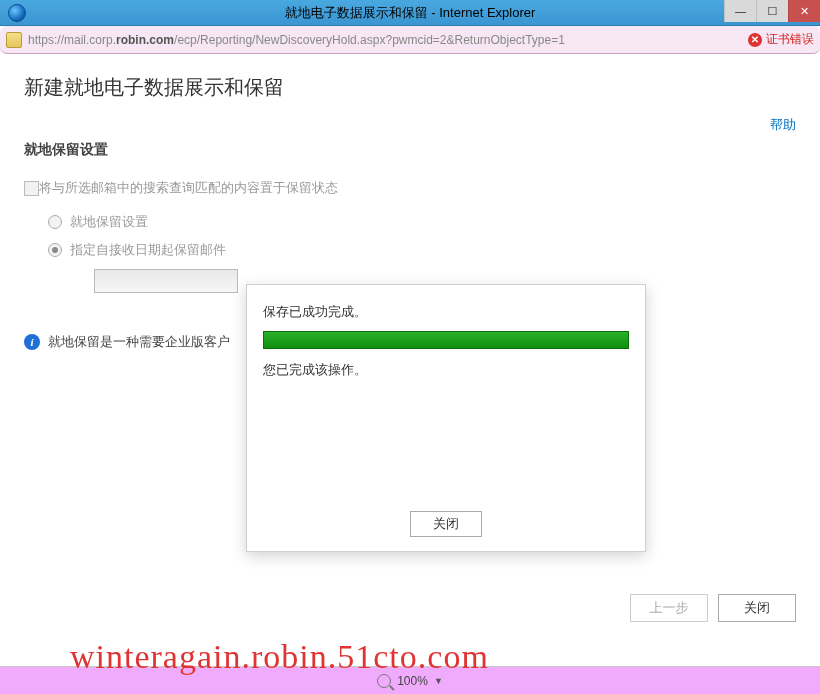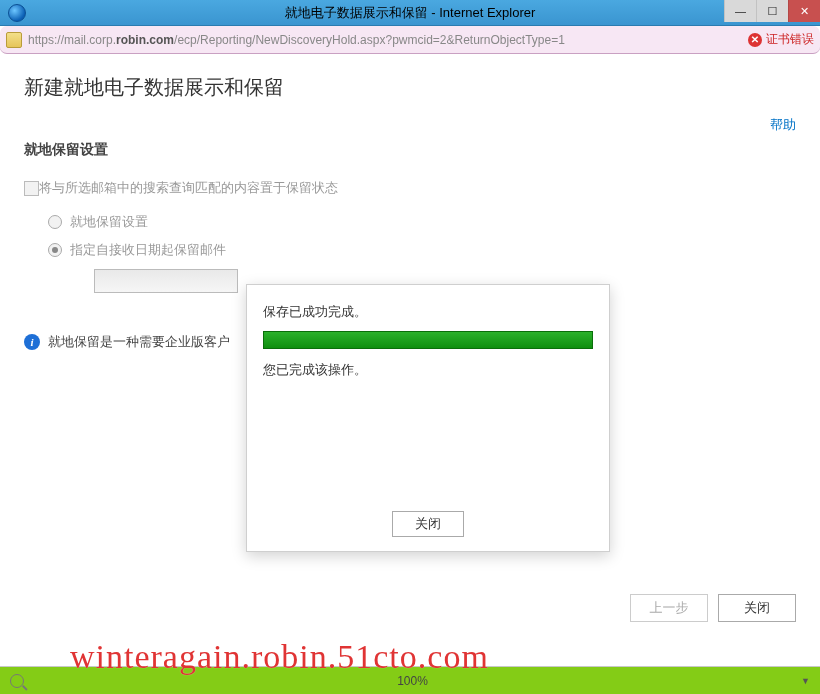--- a/index.html
+++ b/index.html
@@ -164,21 +164,21 @@
       background: #fff;
       color: #aaa;
       font-size: 13px;
       display: flex; align-items: center; justify-content: center;
     }
     .wiz-btn.enabled { color: #333; border-color: #aaa; }
     
     .modal {
       position: absolute;
       left: 246px; top: 230px;
-      width: 364px; height: 268px;
+      width: 400px; height: 268px;
       background: #fff;
       border: 1px solid #cfcfcf;
       box-shadow: 0 4px 14px rgba(0,0,0,.18);
       padding: 18px 16px 14px 16px;
     }
     .modal-msg1 {
       font-size: 13px; color: #333;
       margin-bottom: 10px;
     }
     .progress {
@@ -200,23 +200,23 @@
       border: 1px solid #aaa;
       background: #fff;
       font-size: 13px; color: #333;
       display: flex; align-items: center; justify-content: center;
     }
     
     .statusbar {
       position: absolute;
       left: 0; right: 0; bottom: 0;
       height: 28px;
-      background: #84cc16;
+      background: #f0abfc;
       border-top: 1px solid #c8c8c8;
-      display: flex; align-items: center; justify-content: space-between;
+      display: flex; align-items: center; justify-content: center;
       padding: 0 10px; gap: 6px;
       font-size: 12px; color: #444;
     }
     .zoom-icon {
       width: 14px; height: 14px; border: 1px solid #777; border-radius: 50%;
       position: relative;
     }
     .zoom-icon::after {
       content:""; position:absolute; width:6px; height:1.5px; background:#777;
       right:-5px; bottom:-2px; transform: rotate(45deg);

